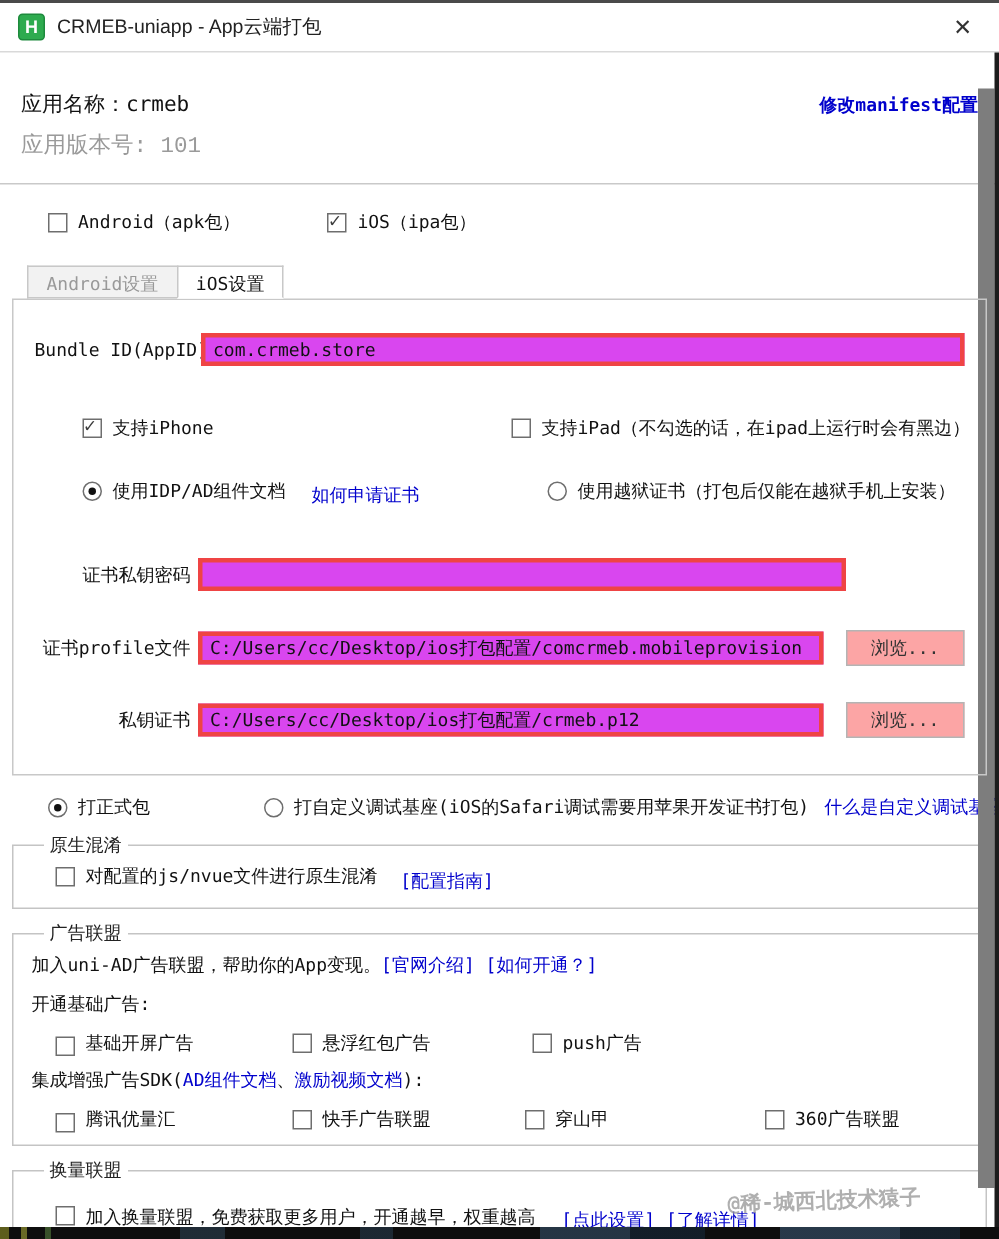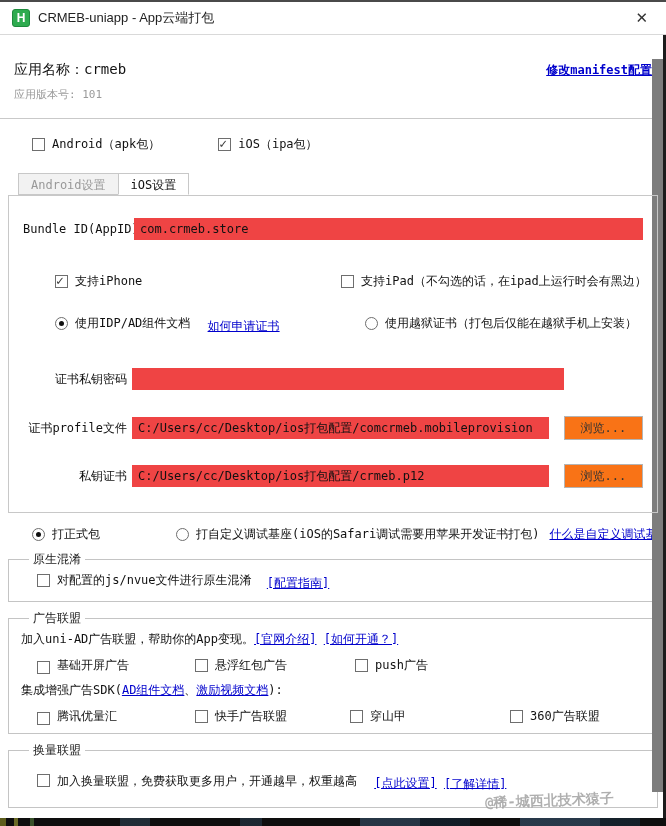--- a/index.html
+++ b/index.html
@@ -20,24 +20,24 @@
   
   .edge-sliver { position:absolute; right:0; top:33px; width:3px; height:785px; background:#1c1c1c; }
   .scroll-thumb { position:absolute; right:3px; top:57px; width:11px; height:733px; background:#7d7d7d; }
 
   .content { padding:0 14px; }
 
   
   .header-row { display:flex; align-items:center; margin-top:26px; }
   .app-name-line { font-size:14px; }
   .manifest-link { margin-left:auto; font-weight:bold; }
-  .version-line { color:#9a9a9a; font-size:11px; margin-top:8px; }
+  .version-line { color:#9a9a9a; font-size:15px; margin-top:8px;font-family:Liberation Mono, monospace; }
   .rule { border:none; border-top:1px solid #c9c9c9; margin:16px -14px 0 -14px; }
 
-  a.lnk { color:#0000cc; text-decoration:underline; cursor:pointer; }
+  a.lnk { color:#0000cc; cursor:pointer; }
 
   
   .cb { width:13px; height:13px; border:1px solid #6e6e6e; background:#fff; display:inline-block;
         position:relative; flex:none; margin-right:7px; vertical-align:-2px; cursor:pointer; }
   .cb.checked::after { content:"\2713"; position:absolute; left:0; top:-3px; font-size:13px;
         font-weight:bold; color:#3c3c3c; }
   .rd { width:13px; height:13px; border:1px solid #6e6e6e; border-radius:50%; background:#fff;
         display:inline-block; position:relative; flex:none; margin-right:7px; vertical-align:-2px; cursor:pointer; }
   .rd.selected::after { content:""; position:absolute; left:3px; top:3px; width:5px; height:5px;
         border-radius:50%; background:#101010; }
@@ -48,25 +48,25 @@
 
   
   .tabs { display:flex; margin:20px 0 0 4px; position:relative; z-index:2; }
   .tab { height:22px; padding:3px 12px 0 12px; border:1px solid #c8c8c8; font-size:12px; cursor:pointer; }
   .tab.inactive { color:#999; background:#f2f2f2; border-right:none; }
   .tab.active { color:#111; background:#fff; border-bottom:1px solid #fff; margin-bottom:-1px; }
   .panel { border:1px solid #c8c8c8; margin:0 -6px 0 -6px; padding:22px 14px 24px 14px; position:relative; z-index:1; }
 
   .frow { display:flex; align-items:center; }
   .flabel { width:104px; text-align:right; margin-right:5px; white-space:nowrap; flex:none; }
-  .tinput { height:22px; border:1px solid #ef4444; background:#ef4444; font:12px "DejaVu Sans Mono","Liberation Mono",monospace;
+  .tinput { height:22px; border:3px solid #ef4444; background:#d946ef; font:12px "DejaVu Sans Mono","Liberation Mono",monospace;
             padding:0 5px; color:#111; }
   .grow { flex:1; }
   .w430 { width:432px; }
-  .browse-btn { width:82px; height:24px; margin-left:15px; background:#f97316; border:1px solid #b4b4b4;
+  .browse-btn { width:82px; height:24px; margin-left:15px; background:#fca5a5; border:1px solid #b4b4b4;
             font:12px "DejaVu Sans Mono","Liberation Mono",monospace; color:#333; cursor:pointer; }
 
   .two-col { display:flex; }
   .two-col .colL { width:302px; flex:none; }
 
   
   fieldset { border:1px solid #c4c4c4; margin:8px -6px 0 -6px; padding:2px 12px 8px 12px; }
   legend { padding:0 4px; margin-left:8px; font-size:12px; color:#222; }
   .fs-line { margin-top:6px; line-height:20px; }
   .opt-row { display:flex; margin-top:8px; }
@@ -201,20 +201,21 @@
         </span>
         <a class="lnk" style="margin-left:8px;">[配置指南]</a>
       </div>
     </fieldset>
 
     <fieldset>
       <legend>广告联盟</legend>
       <div class="fs-line" style="margin-top:0;">
         <span>加入uni-AD广告联盟，帮助你的App变现。</span><a class="lnk">[官网介绍]</a><span> </span><a class="lnk">[如何开通？]</a>
       </div>
+      <div class="fs-line">开通基础广告:</div>
       <div class="opt-row">
         <span class="opt o1">
           <span class="cb"></span>
           <span>基础开屏广告</span>
         </span>
         <span class="opt o2">
           <span class="cb"></span>
           <span>悬浮红包广告</span>
         </span>
         <span class="opt">

